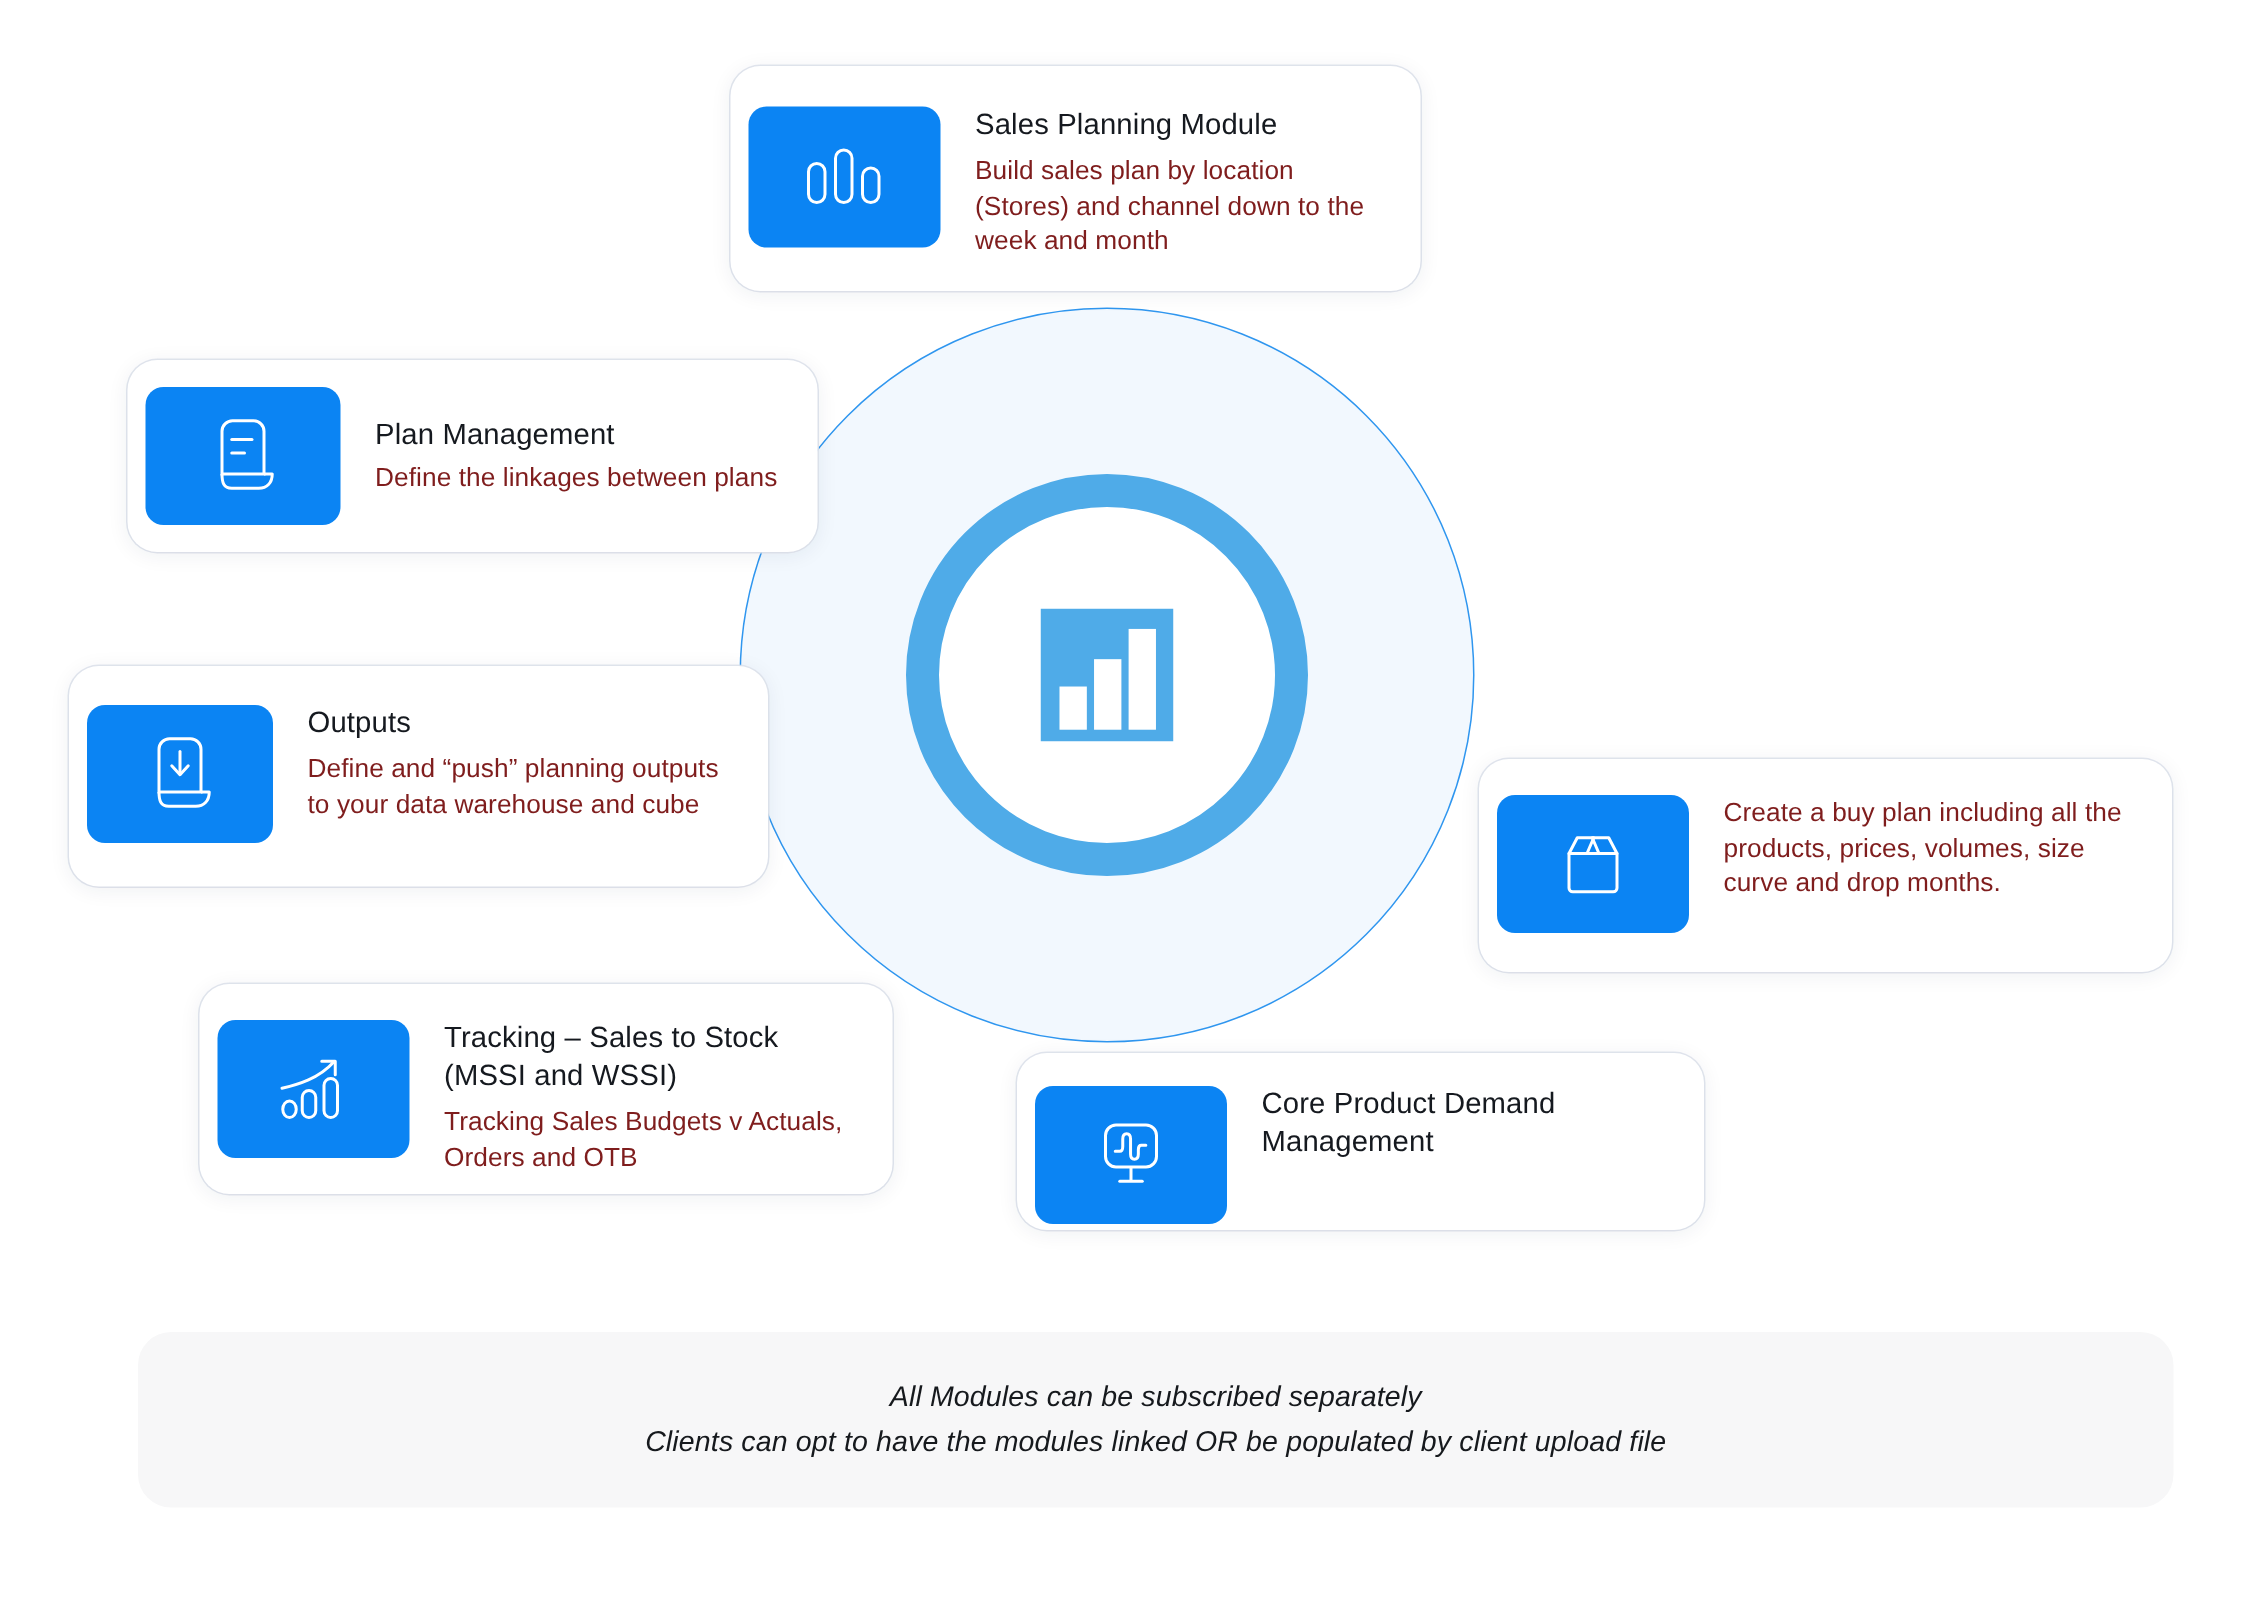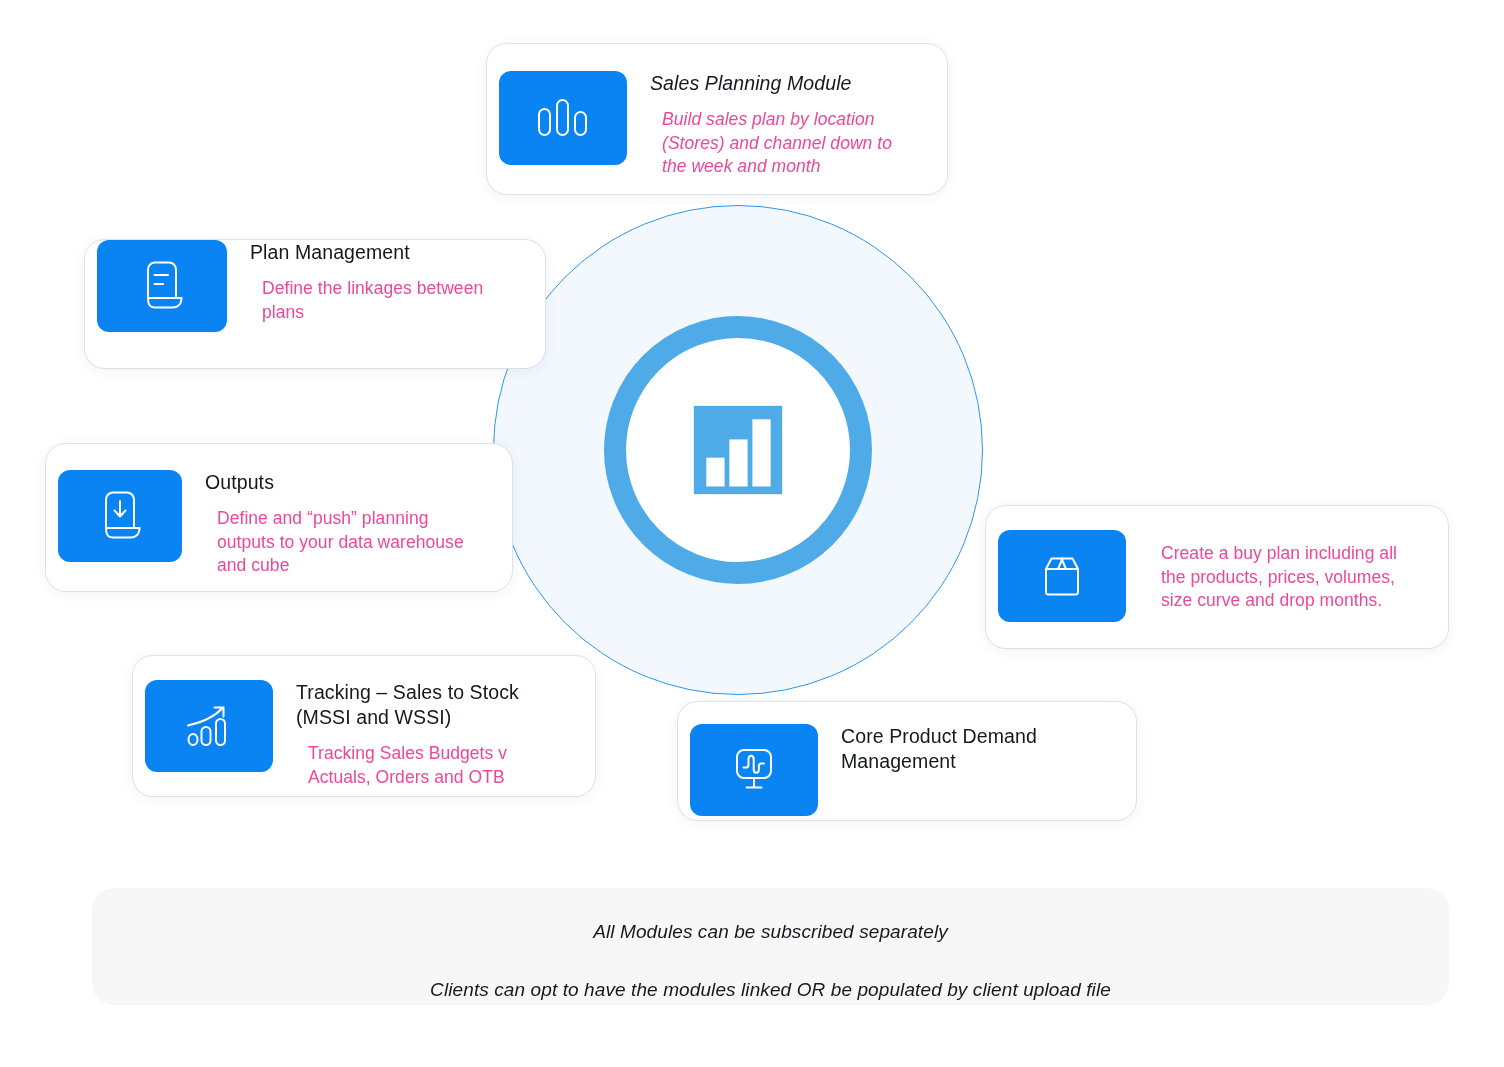--- a/index.html
+++ b/index.html
@@ -55,21 +55,21 @@
   .card {
     position: absolute;
     background: #ffffff;
     border-radius: 20px;
     box-shadow: 0 2px 14px rgba(23, 43, 77, 0.07),
                 0 0 0 1px rgba(225, 230, 238, 0.9);
     display: flex;
     align-items: flex-start;
     box-sizing: border-box;
   }
-  .card.vcenter { }
+  .card.vcenter { align-items: center; }
 
   .icon-tile {
     flex: 0 0 auto;
     border-radius: 12px;
     background: #0b84f3;
     display: flex;
     align-items: center;
     justify-content: center;
   }
   .icon-tile svg { display: block; }
@@ -79,31 +79,31 @@
   .card-title {
     color: #15191f;
     font-size: 19.5px;
     line-height: 25px;
     font-weight: 400;
     margin: 0 0 6px 0;
     white-space: pre-line;
     letter-spacing: 0.1px;
   }
   .card-desc {
-    color: #ec4899;
+    color: #7f1d1d;
     font-size: 17.5px;
     line-height: 23.5px;
     font-weight: 400;
-    margin: 12px;
+    margin: 0;
     letter-spacing: 0.05px;
   }
   .card.single .card-title { margin-bottom: 4px; }
 
   
-  #card-sales-planning   { left: 487px;  top: 44px;  width: 460px; height: 150px; padding: 27px 26px 0 12px; font-style: italic; }
+  #card-sales-planning   { left: 487px;  top: 44px;  width: 460px; height: 150px; padding: 27px 26px 0 12px; }
   #card-plan-management  { left: 85px;   top: 240px; width: 460px; height: 128px; padding: 0 20px 0 12px; }
   #card-merchandise      { left: 915px;  top: 256px; width: 465px; height: 139px; padding: 26px 22px 0 12px; }
   #card-seasonal         { left: 986px;  top: 506px; width: 462px; height: 142px; padding: 24px 20px 0 12px; }
   #card-core-forecast    { left: 678px;  top: 702px; width: 458px; height: 118px; padding: 22px 20px 0 12px; }
   #card-tracking         { left: 133px;  top: 656px; width: 462px; height: 140px; padding: 24px 20px 0 12px; }
   #card-outputs          { left: 46px;   top: 444px; width: 466px; height: 147px; padding: 26px 20px 0 12px; }
 
   #card-sales-planning  .icon-tile { width: 128px; height: 94px; margin-right: 23px; }
   #card-plan-management .icon-tile { width: 130px; height: 92px; margin-right: 23px; }
   #card-merchandise     .icon-tile { width: 130px; height: 92px; margin-right: 23px; }
@@ -125,21 +125,20 @@
     flex-direction: column;
     align-items: center;
     justify-content: center;
   }
   .footer-line {
     font-style: italic;
     font-size: 19px;
     line-height: 30px;
     color: #16191d;
     letter-spacing: 0.1px;
-    margin-top: 28px;
   }
 </style>
 </head>
 <body>
 
 <div id="canvas">
 
   <div class="hub-ring-bg"></div>
 
   <div class="hub-core">

